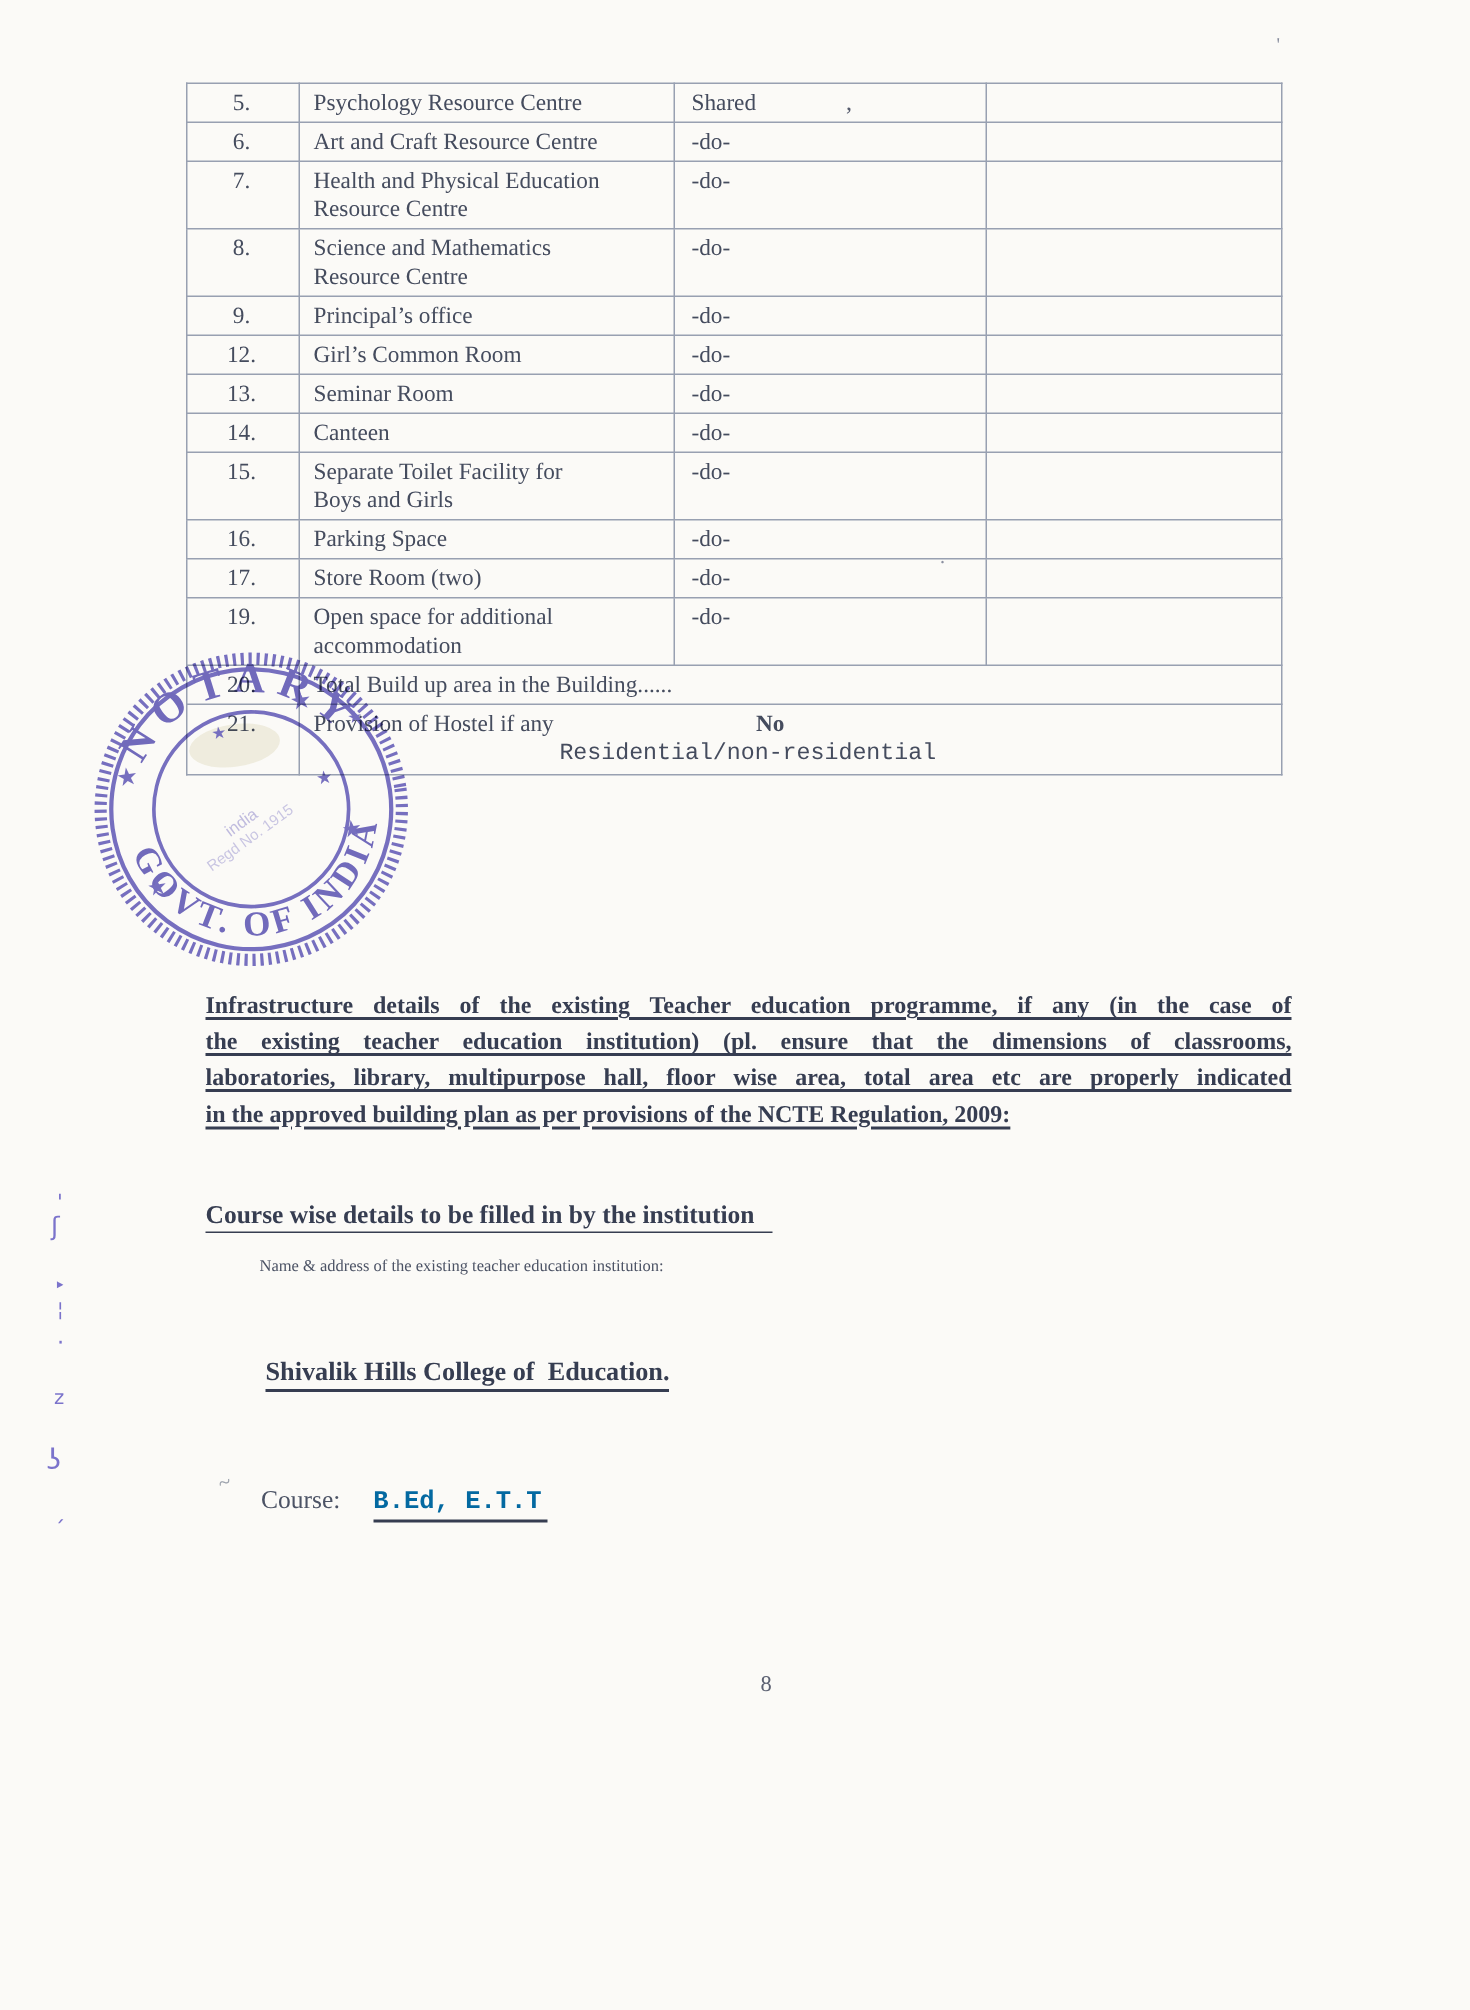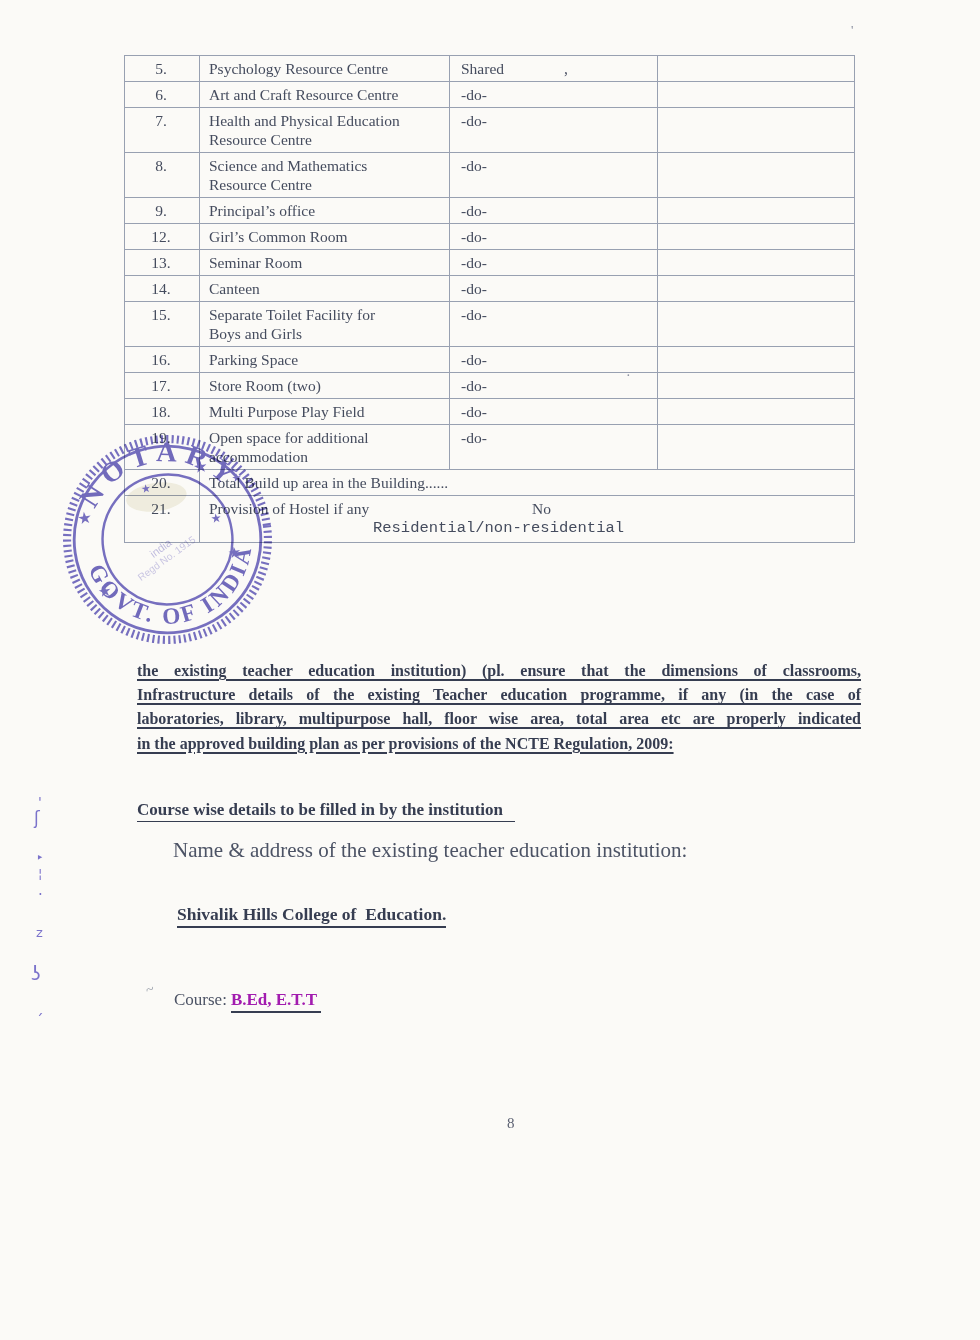--- a/index.html
+++ b/index.html
@@ -22,21 +22,21 @@
   table.facilities td {
     border:1px solid #98a0b1;
     vertical-align:top;
     padding:3px 6px 3px 9px;
     line-height:19px;
   }
   table.facilities td.num { text-align:center; padding-left:2px; padding-right:4px; }
   table.facilities td.name { white-space:pre-line; }
   table.facilities td.status { padding-left:11px; }
   td.hostel-cell { position:relative; }
-  .hostel-answer { position:absolute; left:332px; top:3px; }
+  .hostel-answer { position:absolute; left:304px; top:3px;font-weight:bold; }
   .hostel-note { text-align:center; padding-right:60px; line-height:21px;font-family:Liberation Mono, monospace; }
 
   
   .stamp {
     position:absolute; left:61px; top:433px; width:213px; height:213px;
     opacity:.82; mix-blend-mode:multiply;
     pointer-events:none;
   }
   .st-ring { fill:none; stroke:#5a51b8; }
   .st-text { fill:#544bb4; font-family:"Liberation Serif", serif; font-weight:bold; }
@@ -61,34 +61,34 @@
   .infra-note .line.last { text-align-last:left; }
 
   
   .course-heading {
     position:absolute; left:137px; top:800px;
     font-weight:bold; font-size:17px; color:#363d51;
   }
   .course-heading .ul { border-bottom:1.7px solid #363d51; padding:0 12px 2px 0; }
   .name-label {
     position:absolute; left:173px; top:838px;
-    font-size:21px; color:#4c5365;
+    font-size:11px; color:#4c5365;
   }
   .institution-name {
     position:absolute; left:177px; top:904px;
     font-weight:bold; font-size:17.5px; color:#363d51;
   }
   .institution-name .ul { border-bottom:2px solid #363d51; padding-bottom:2px; white-space:pre-wrap; }
   .course-line {
     position:absolute; left:174px; top:990px;
     font-size:17px; color:#4c5365;
   }
   .course-line .val {
-    font-weight:bold; color:#a21caf; margin-left:4px;
-    border-bottom:2px solid #363d51; padding:0 4px 2px 0;
+    font-weight:bold; color:#0369a1; margin-left:22px;
+    border-bottom:2px solid #363d51; padding:0 4px 2px 0;font-family:Liberation Mono, monospace;
   }
 
   .page-number {
     position:absolute; left:507px; top:1115px;
     font-size:15px; color:#5c6172;
   }
 
   
   .margin-marks span {
     position:absolute;
@@ -189,26 +189,20 @@
       <td class="blank"></td>
     </tr>
 
     <tr>
       <td class="num">17.</td>
       <td class="name">Store Room (two)</td>
       <td class="status">-do-</td>
       <td class="blank"></td>
     </tr>
 
-    <tr>
-      <td class="num">18.</td>
-      <td class="name">Multi Purpose Play Field</td>
-      <td class="status">-do-</td>
-      <td class="blank"></td>
-    </tr>
 
     <tr>
       <td class="num">19.</td>
       <td class="name">Open space for additional
 accommodation</td>
       <td class="status">-do-</td>
       <td class="blank"></td>
     </tr>
   </tbody>
     <tbody>
@@ -249,22 +243,22 @@
       <text class="st-star" x="162" y="132" font-size="15">★</text>
       <text class="st-star" x="86" y="56" font-size="11">★</text>
       <text class="st-star" x="150" y="95" font-size="12">★</text>
       <text class="st-star" x="176" y="58" font-size="11">★</text>
       <text class="st-inner" x="88" y="118" transform="rotate(-28 95 118)">india</text>
       <text class="st-inner2" x="72" y="136" transform="rotate(-28 85 136)">Regd No. 1915</text>
     </g>
   </svg>
 
   <div class="infra-note">
+    <div class="line">Infrastructure details of the existing Teacher education programme, if any (in the case of</div>
     <div class="line">the existing teacher education institution) (pl. ensure that the dimensions of classrooms,</div>
-    <div class="line">Infrastructure details of the existing Teacher education programme, if any (in the case of</div>
     <div class="line">laboratories, library, multipurpose hall, floor wise area, total area etc are properly indicated</div>
     <div class="line last">in the approved building plan as per provisions of the NCTE Regulation, 2009:</div>
   </div>
 
   <div class="course-heading">
     <span class="ul">Course wise details to be filled in by the institution</span>
   </div>
   <div class="name-label">Name &amp; address of the existing teacher education institution:</div>
   <div class="institution-name">
     <span class="ul">Shivalik Hills College of  Education.</span>

